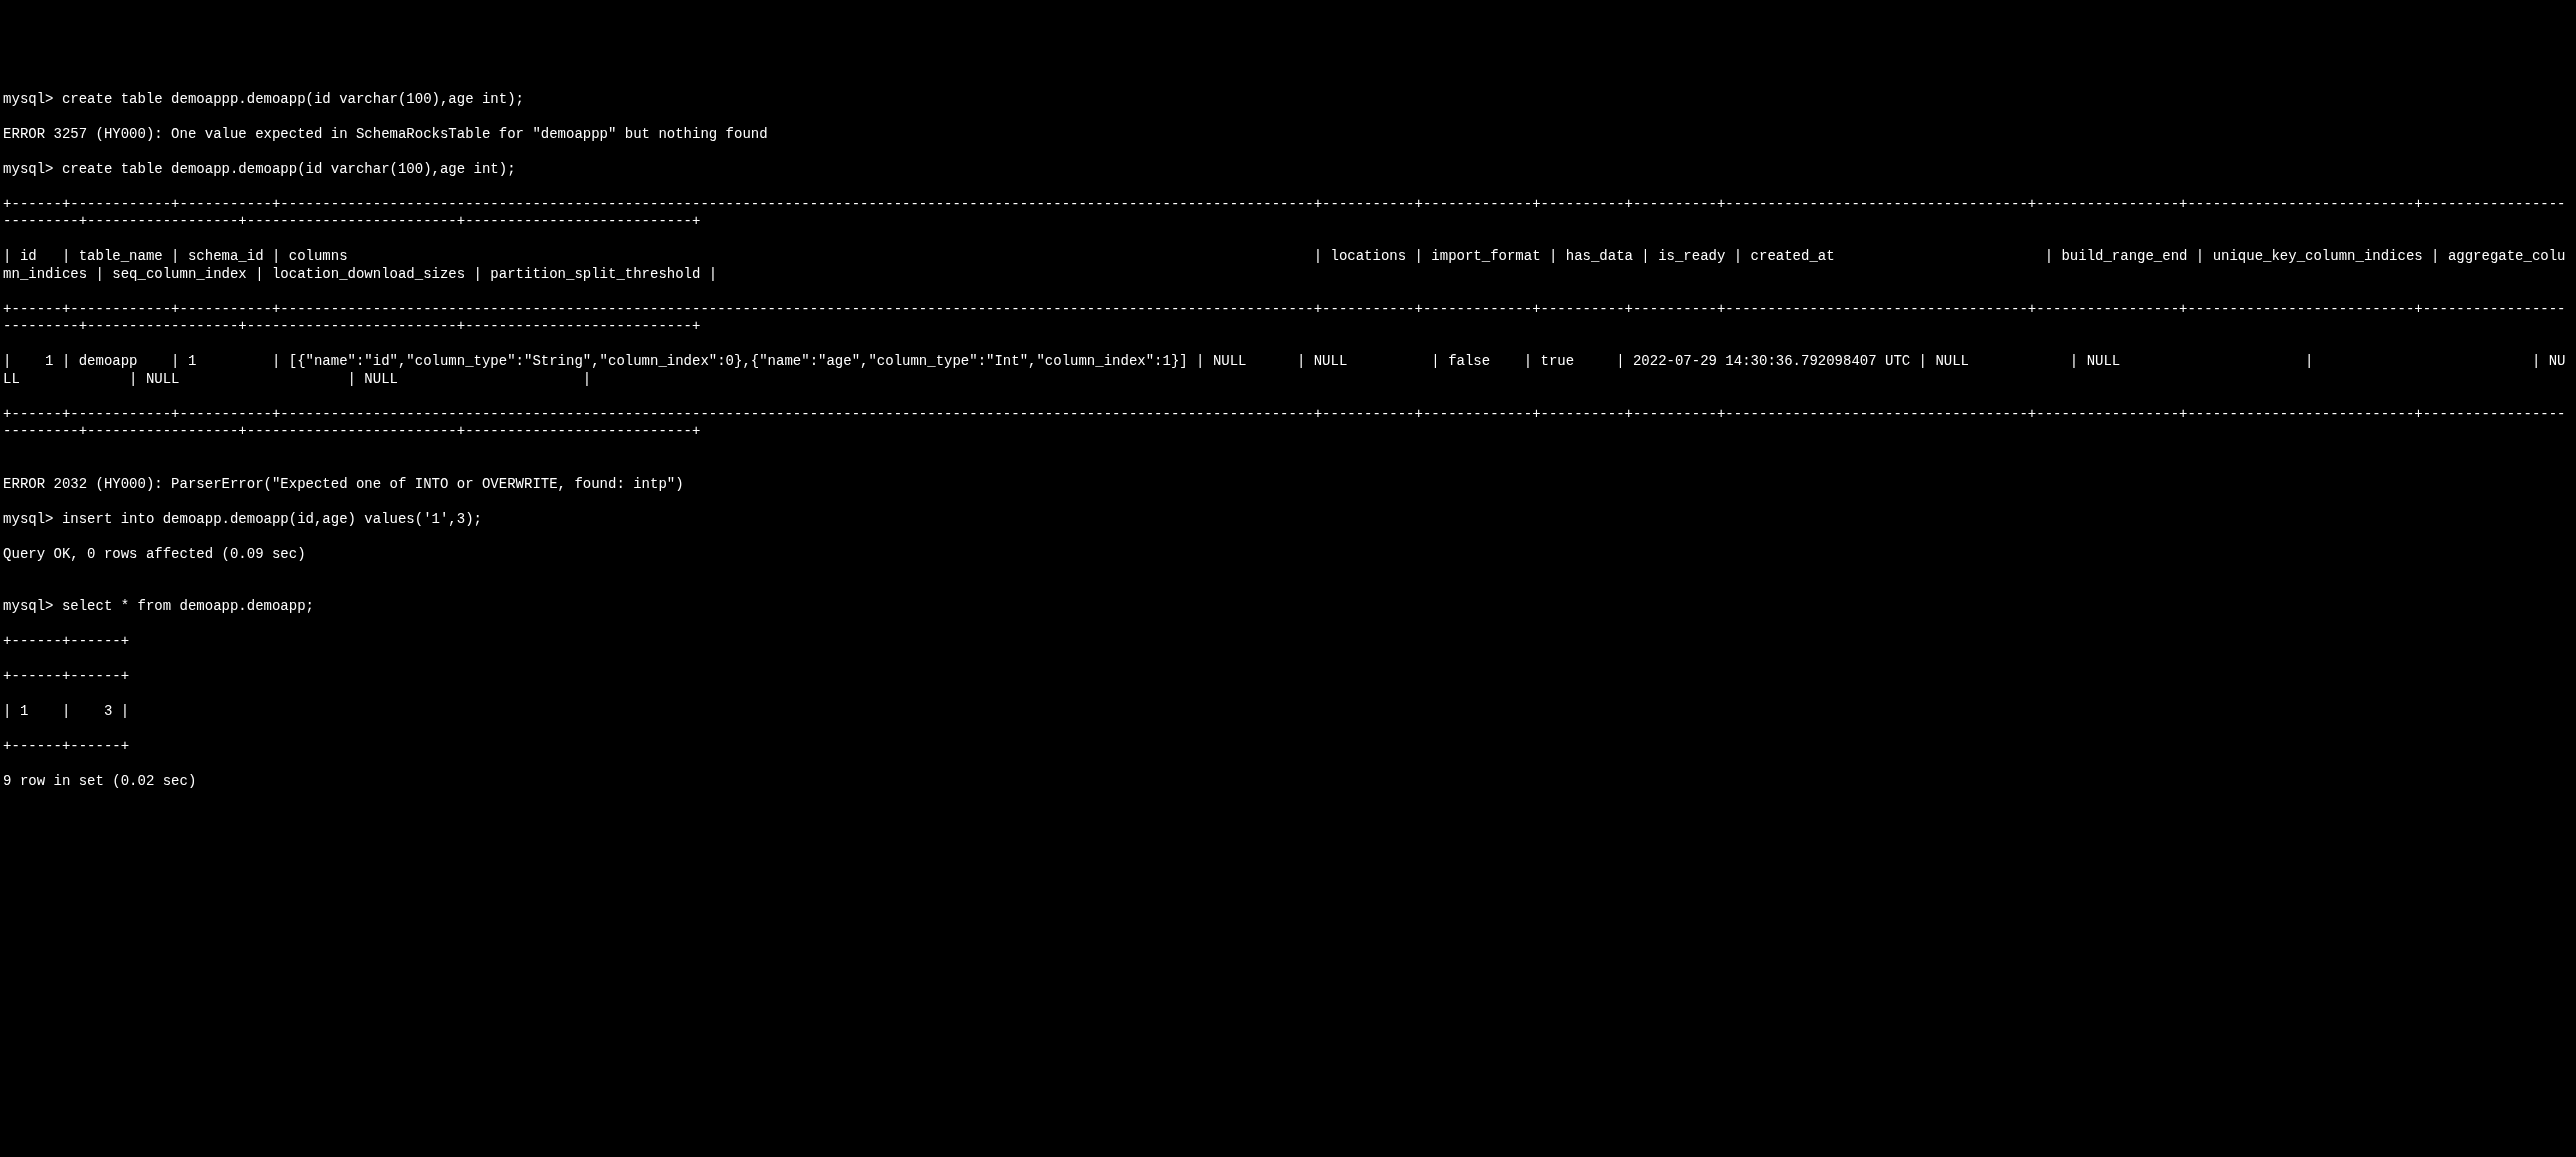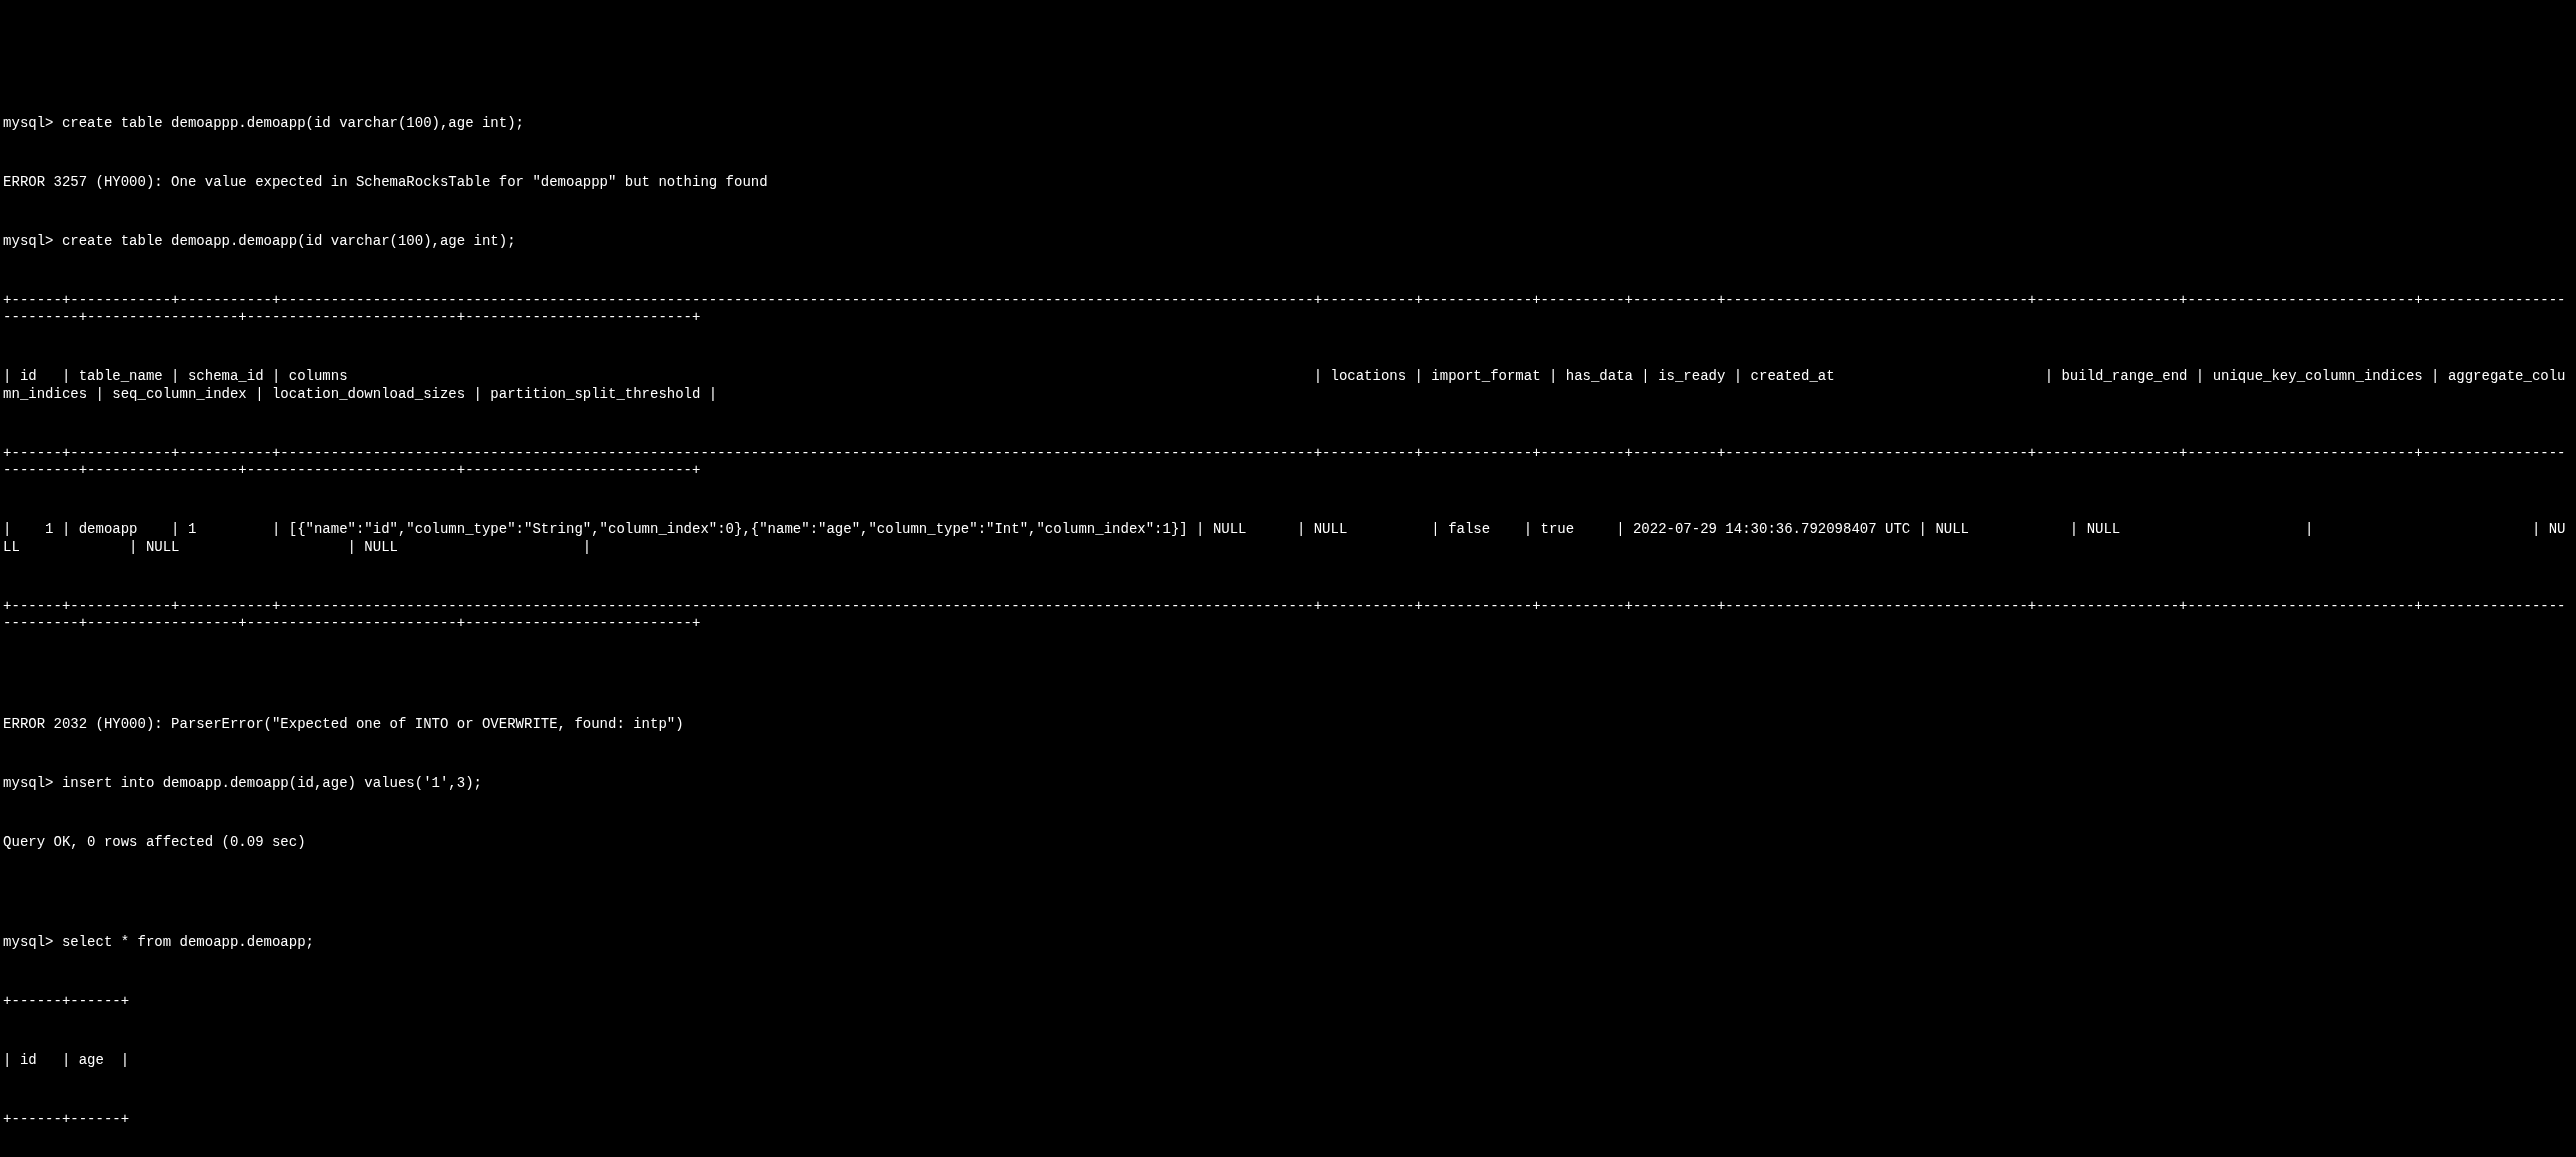--- a/index.html
+++ b/index.html
@@ -15,21 +15,20 @@
       line-height: 1.25;
       padding: 3.1px;
       white-space: pre-wrap;
       word-break: break-all;
     }
     .terminal {
       width: 100%;
     }
     .line {
       display: block;
-      margin-top: 24px;
     }
   </style>
 </head>
 <body>
 
 
 
 <div class="terminal">
 <span class="line">mysql&gt; create table demoappp.demoapp(id varchar(100),age int);</span>
 <span class="line">ERROR 3257 (HY000): One value expected in SchemaRocksTable for "demoappp" but nothing found</span>
@@ -39,21 +38,20 @@
 <span class="line">+------+------------+-----------+---------------------------------------------------------------------------------------------------------------------------+-----------+-------------+----------+----------+------------------------------------+-----------------+---------------------------+--------------------------+------------------+-------------------------+---------------------------+</span>
 <span class="line">|    1 | demoapp    | 1         | [{"name":"id","column_type":"String","column_index":0},{"name":"age","column_type":"Int","column_index":1}] | NULL      | NULL          | false    | true     | 2022-07-29 14:30:36.792098407 UTC | NULL            | NULL                      |                          | NULL             | NULL                    | NULL                      |</span>
 <span class="line">+------+------------+-----------+---------------------------------------------------------------------------------------------------------------------------+-----------+-------------+----------+----------+------------------------------------+-----------------+---------------------------+--------------------------+------------------+-------------------------+---------------------------+</span>
 <span class="line"></span>
 <span class="line">ERROR 2032 (HY000): ParserError("Expected one of INTO or OVERWRITE, found: intp")</span>
 <span class="line">mysql&gt; insert into demoapp.demoapp(id,age) values('1',3);</span>
 <span class="line">Query OK, 0 rows affected (0.09 sec)</span>
 <span class="line"></span>
 <span class="line">mysql&gt; select * from demoapp.demoapp;</span>
 <span class="line">+------+------+</span>
-<span class="line">| id   | age  |</span>
 <span class="line">+------+------+</span>
 <span class="line">| 1    |    3 |</span>
 <span class="line">+------+------+</span>
 <span class="line">9 row in set (0.02 sec)</span>
 </div>
 
 
 
 
 

